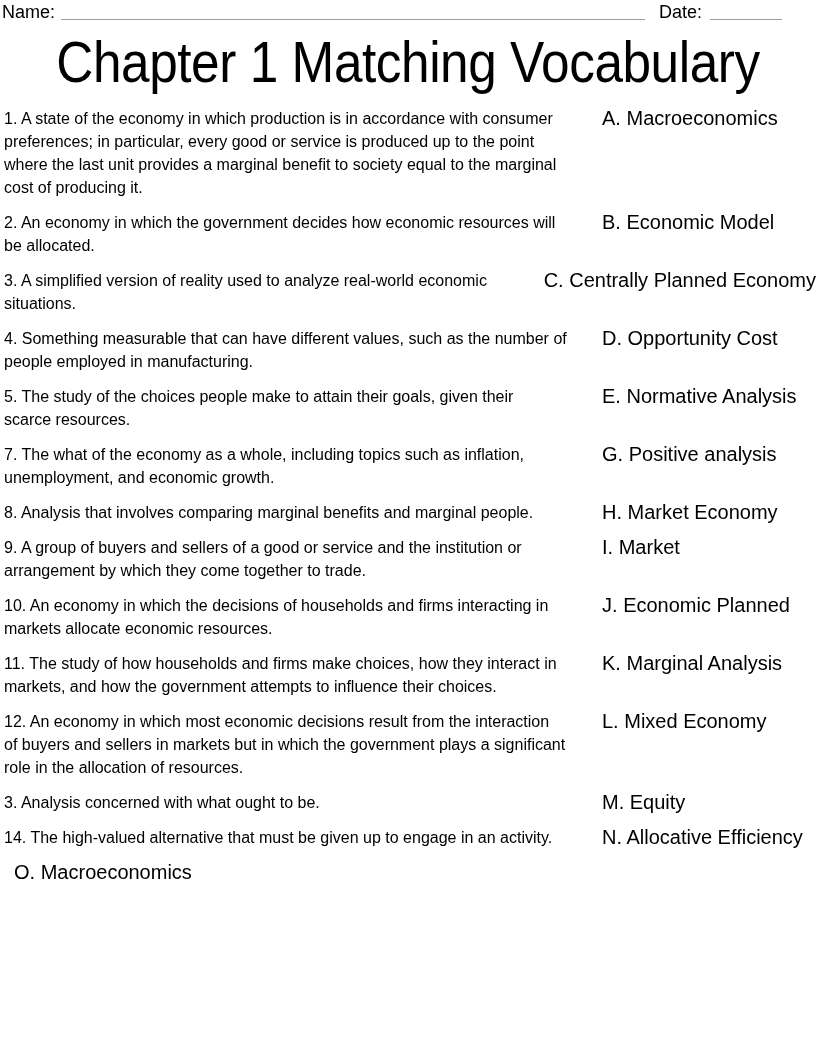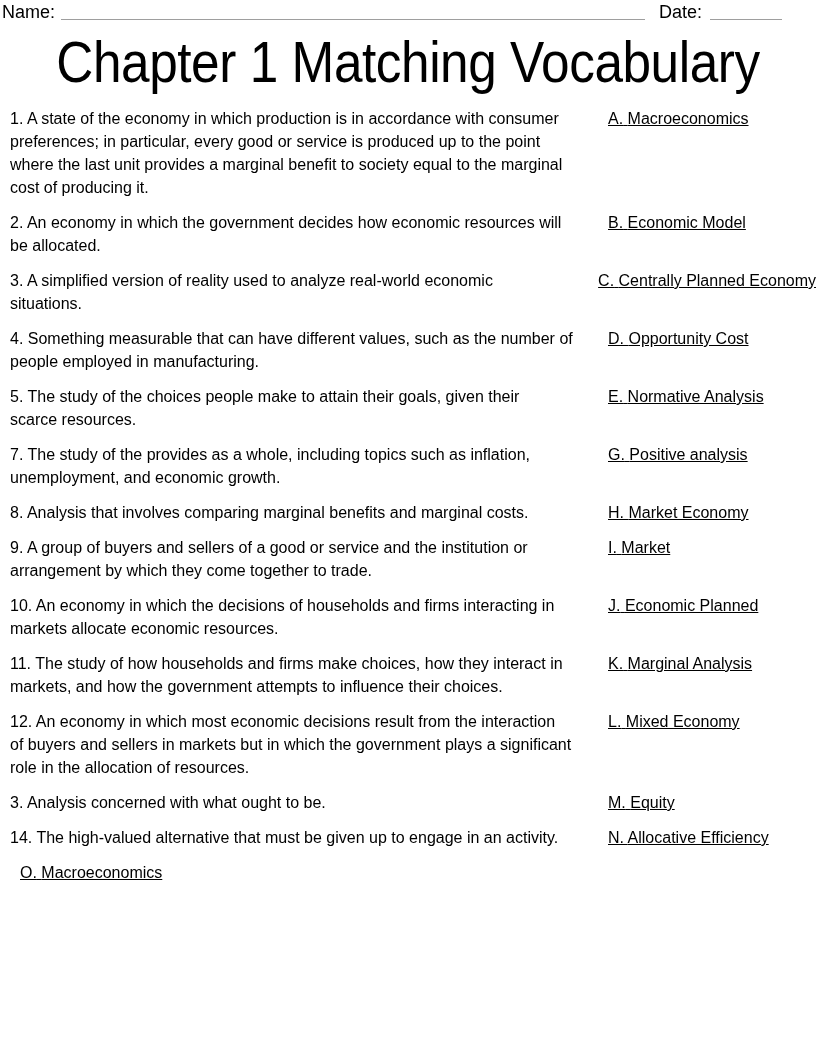--- a/index.html
+++ b/index.html
@@ -39,39 +39,38 @@
     text-align: center;
     font-size: 58px;
     line-height: 64px;
     font-weight: 400;
     letter-spacing: -0.5px;
     transform: scaleX(0.885);
     transform-origin: 50% 50%;
     white-space: nowrap;
   }
   
-  .content { padding-left: 10px; }
+  .content { padding-left: 4px; }
   .row {
     display: flex;
     align-items: flex-start;
     margin-bottom: 12px;
   }
   .def {
     width: 588px;
     margin: 0;
     font-size: 16px;
     line-height: 23px;
   }
   .def .def-body { white-space: pre-line; }
   .term {
     margin: 0 0 0 10px;
-    font-size: 16px;
+    font-size: 20px;
     line-height: 23px;
     white-space: nowrap;
-    text-decoration: underline;
   }
 </style>
 </head>
 <body>
 
 <div class="page">
 
   <div class="header">
     <span class="hlabel">Name:</span>
     <span class="blank name-blank"></span>
@@ -110,27 +109,27 @@
     </div>
 
     <div class="row">
       <p class="def"><span>5.</span> <span class="def-body">The study of the choices people make to attain their goals, given their
 scarce resources.</span></p>
       <p class="term"><span>E.</span> <span>Normative Analysis</span></p>
     </div>
 
 
     <div class="row">
-      <p class="def"><span>7.</span> <span class="def-body">The study of the provides as a whole, including topics such as inflation,
+      <p class="def"><span>7.</span> <span class="def-body">The what of the economy as a whole, including topics such as inflation,
 unemployment, and economic growth.</span></p>
       <p class="term"><span>G.</span> <span>Positive analysis</span></p>
     </div>
 
     <div class="row">
-      <p class="def"><span>8.</span> <span class="def-body">Analysis that involves comparing marginal benefits and marginal costs.</span></p>
+      <p class="def"><span>8.</span> <span class="def-body">Analysis that involves comparing marginal benefits and marginal people.</span></p>
       <p class="term"><span>H.</span> <span>Market Economy</span></p>
     </div>
 
     <div class="row">
       <p class="def"><span>9.</span> <span class="def-body">A group of buyers and sellers of a good or service and the institution or
 arrangement by which they come together to trade.</span></p>
       <p class="term"><span>I.</span> <span>Market</span></p>
     </div>
 
     <div class="row">

